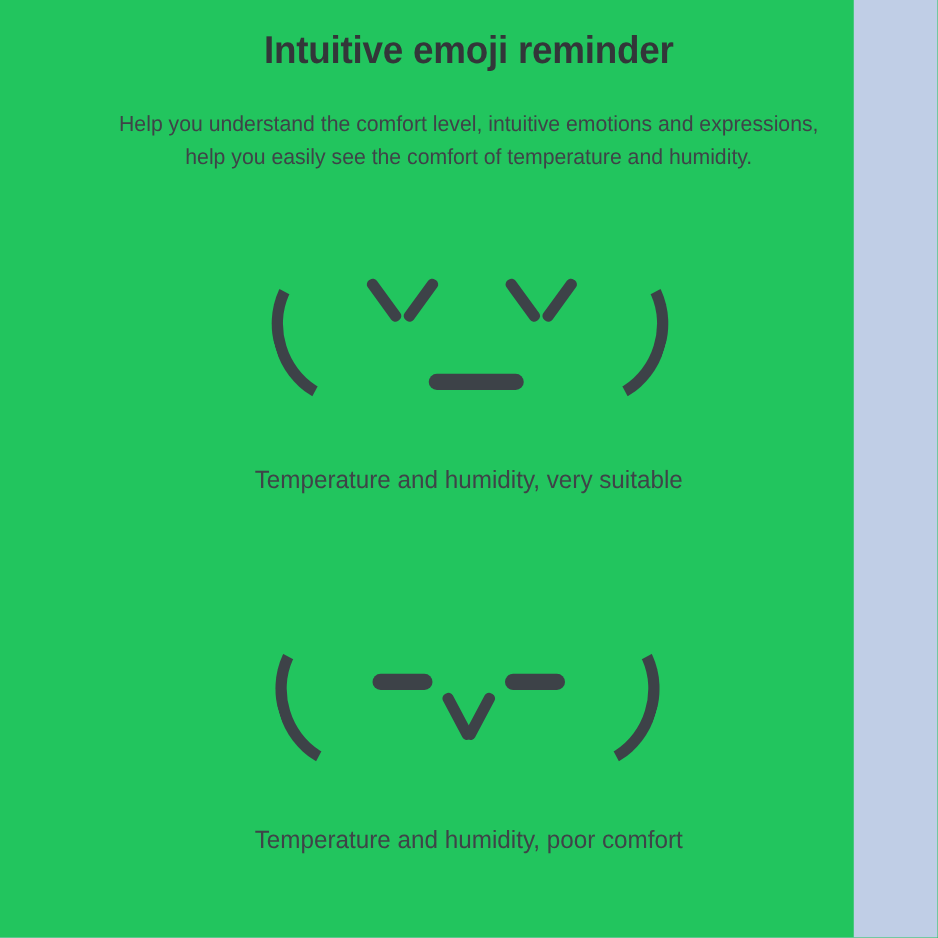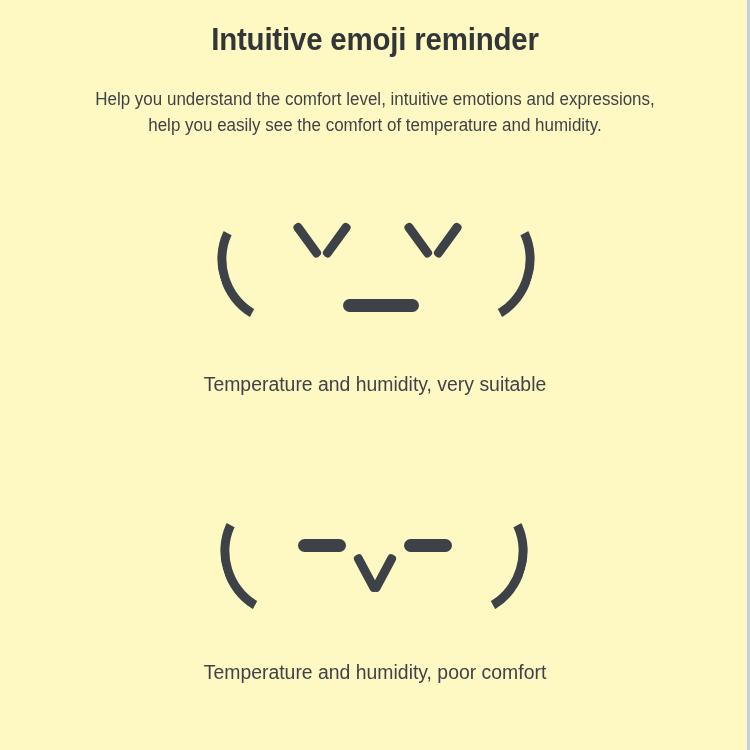--- a/index.html
+++ b/index.html
@@ -8,23 +8,23 @@
   }
   body {
     width: 750px;
     height: 750px;
     background: #c0cee6;
     font-family: "Liberation Sans", sans-serif;
     overflow: hidden;
   }
   .page {
     position: relative;
-    width: 747px;
+    width: 683px;
     height: 750px;
-    background: #fef9c3;
+    background: #22c55e;
   }
 
   
   .heading {
     position: absolute;
     top: 22px;
     left: 0;
     width: 750px;
     text-align: center;
     font-size: 31px;

